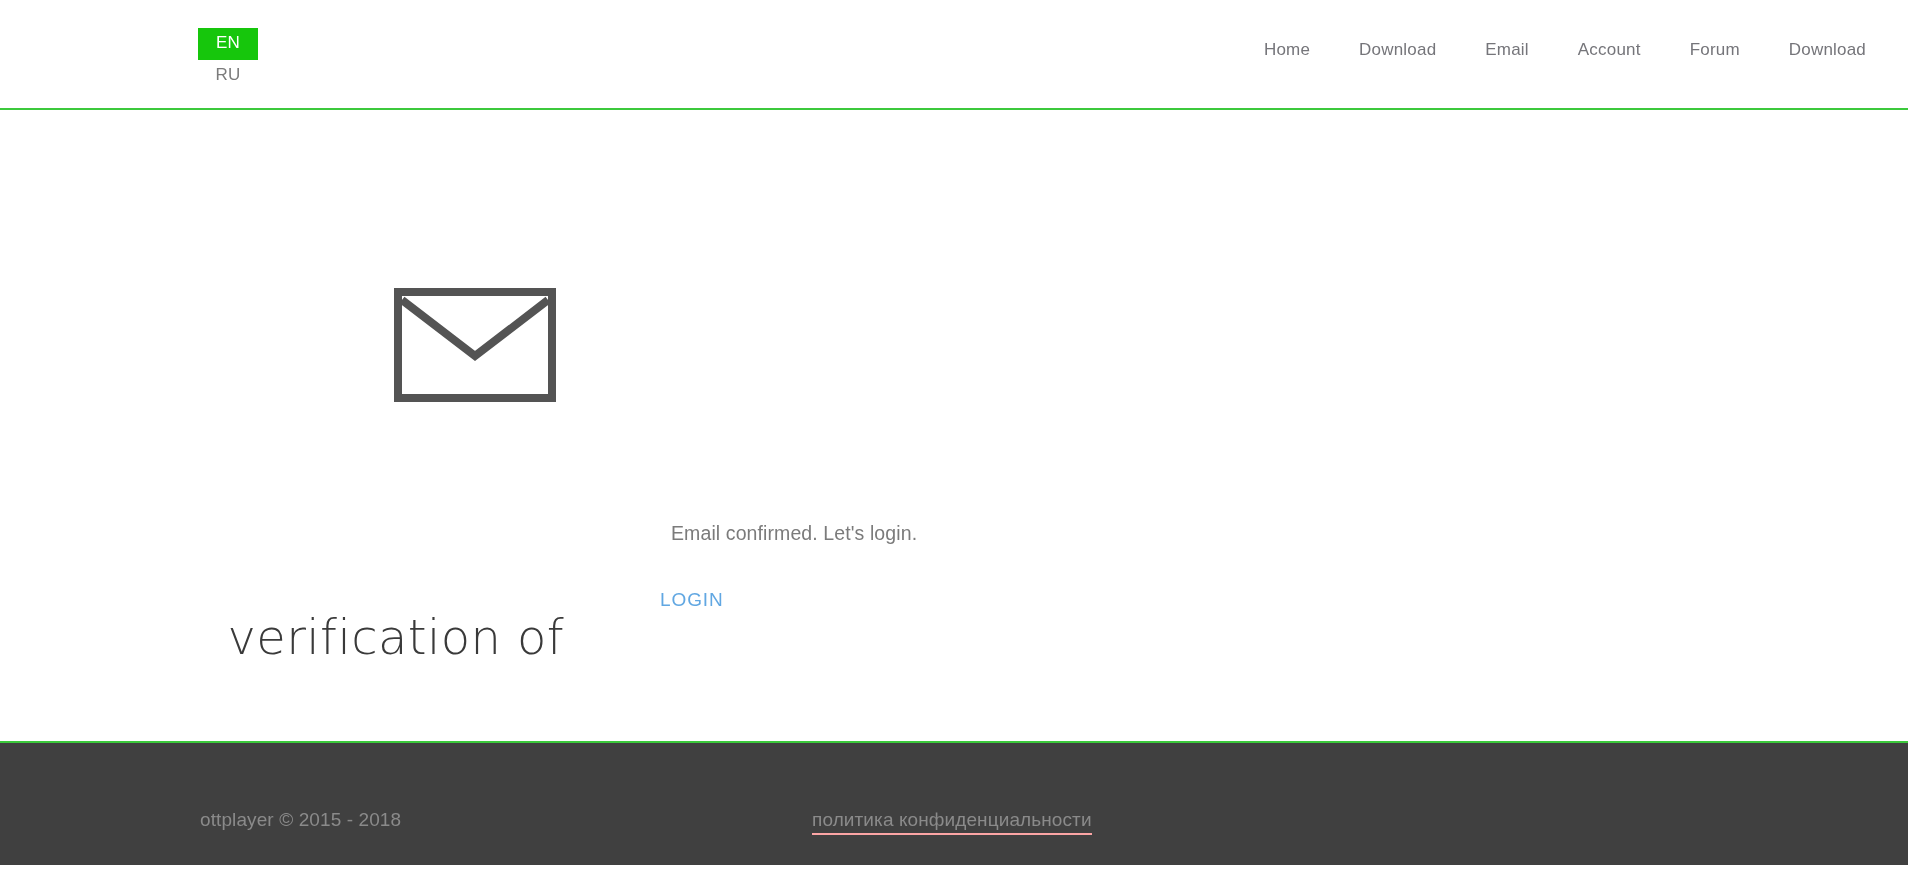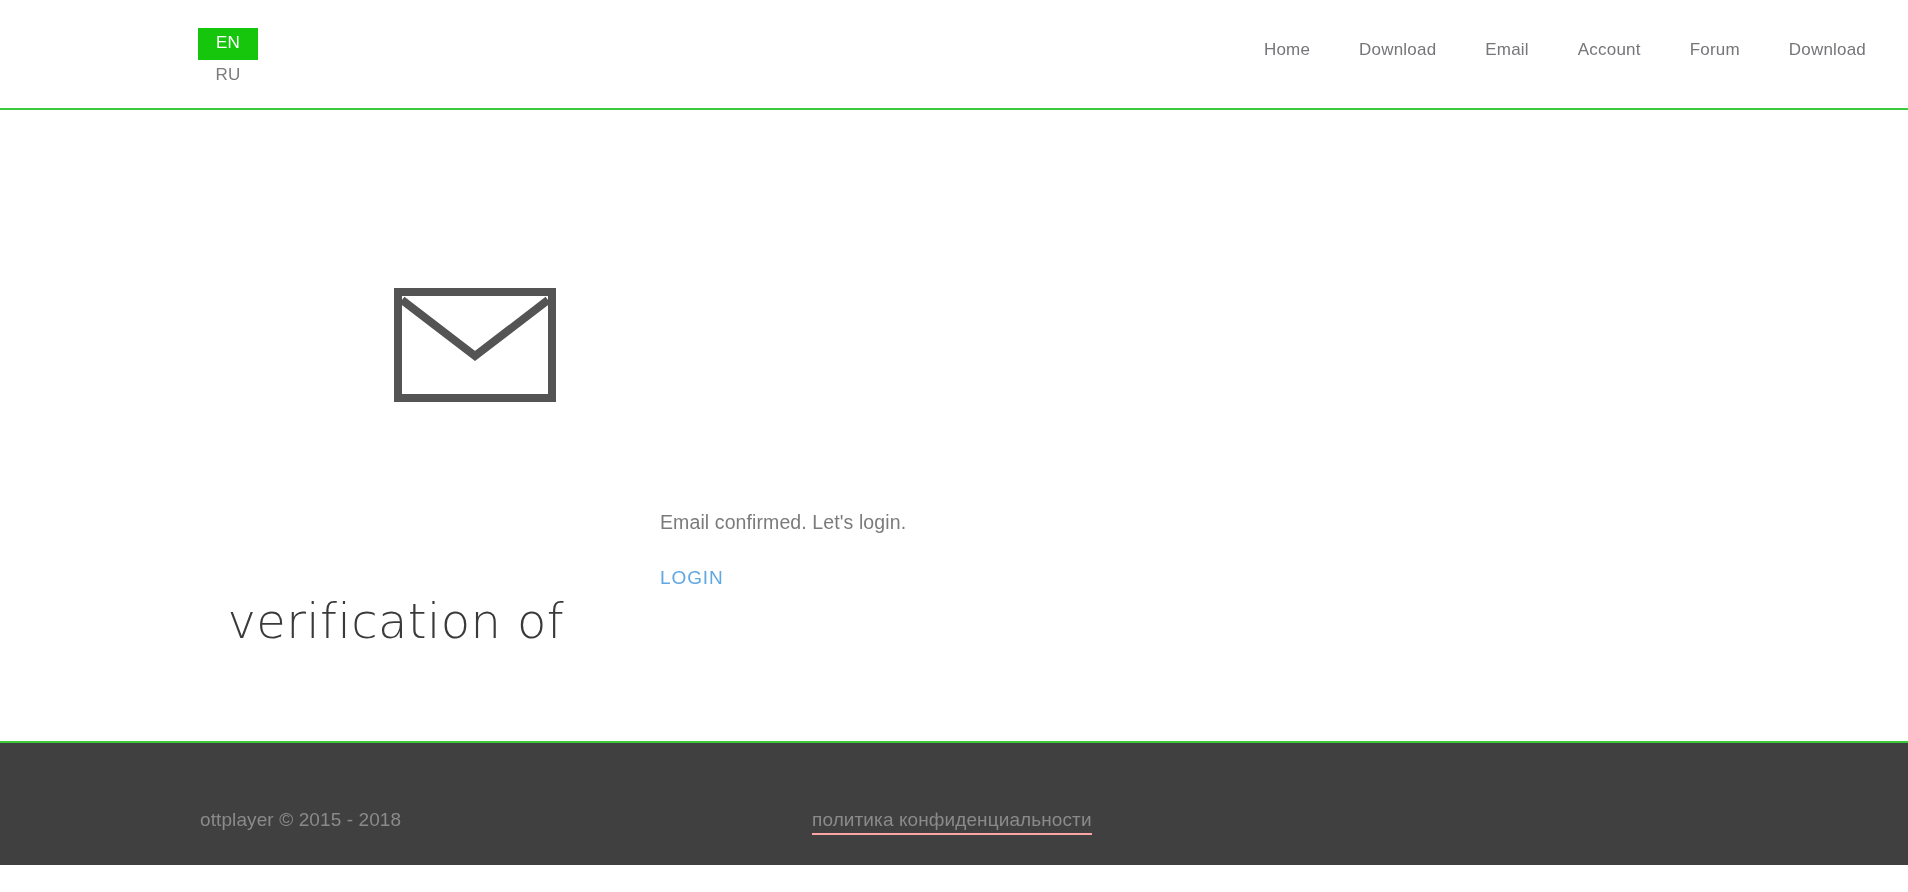--- a/index.html
+++ b/index.html
@@ -102,30 +102,30 @@
     width: 414px;
     margin: 0;
     text-align: right;
     font-family: "DejaVu Sans", sans-serif;
     font-weight: 300;
     font-size: 48px;
     line-height: 63px;
     letter-spacing: 0.4px;
     color: #3a3a3a;
   }
-  .page-title .title-line { display: block; }
+  .page-title .title-line { display: block; margin-top: 16px; }
 
   .status-block {
     position: absolute;
     left: 660px;
     top: 398px;
     width: 640px;
   }
   .status-text {
-    margin: 0;
+    margin: 11px;
     font-size: 19.5px;
     line-height: 28px;
     color: #7b7b7b;
     letter-spacing: 0.1px;
   }
   .login-link {
     display: inline-block;
     margin-top: 31px;
     font-size: 19px;
     letter-spacing: 0.9px;

